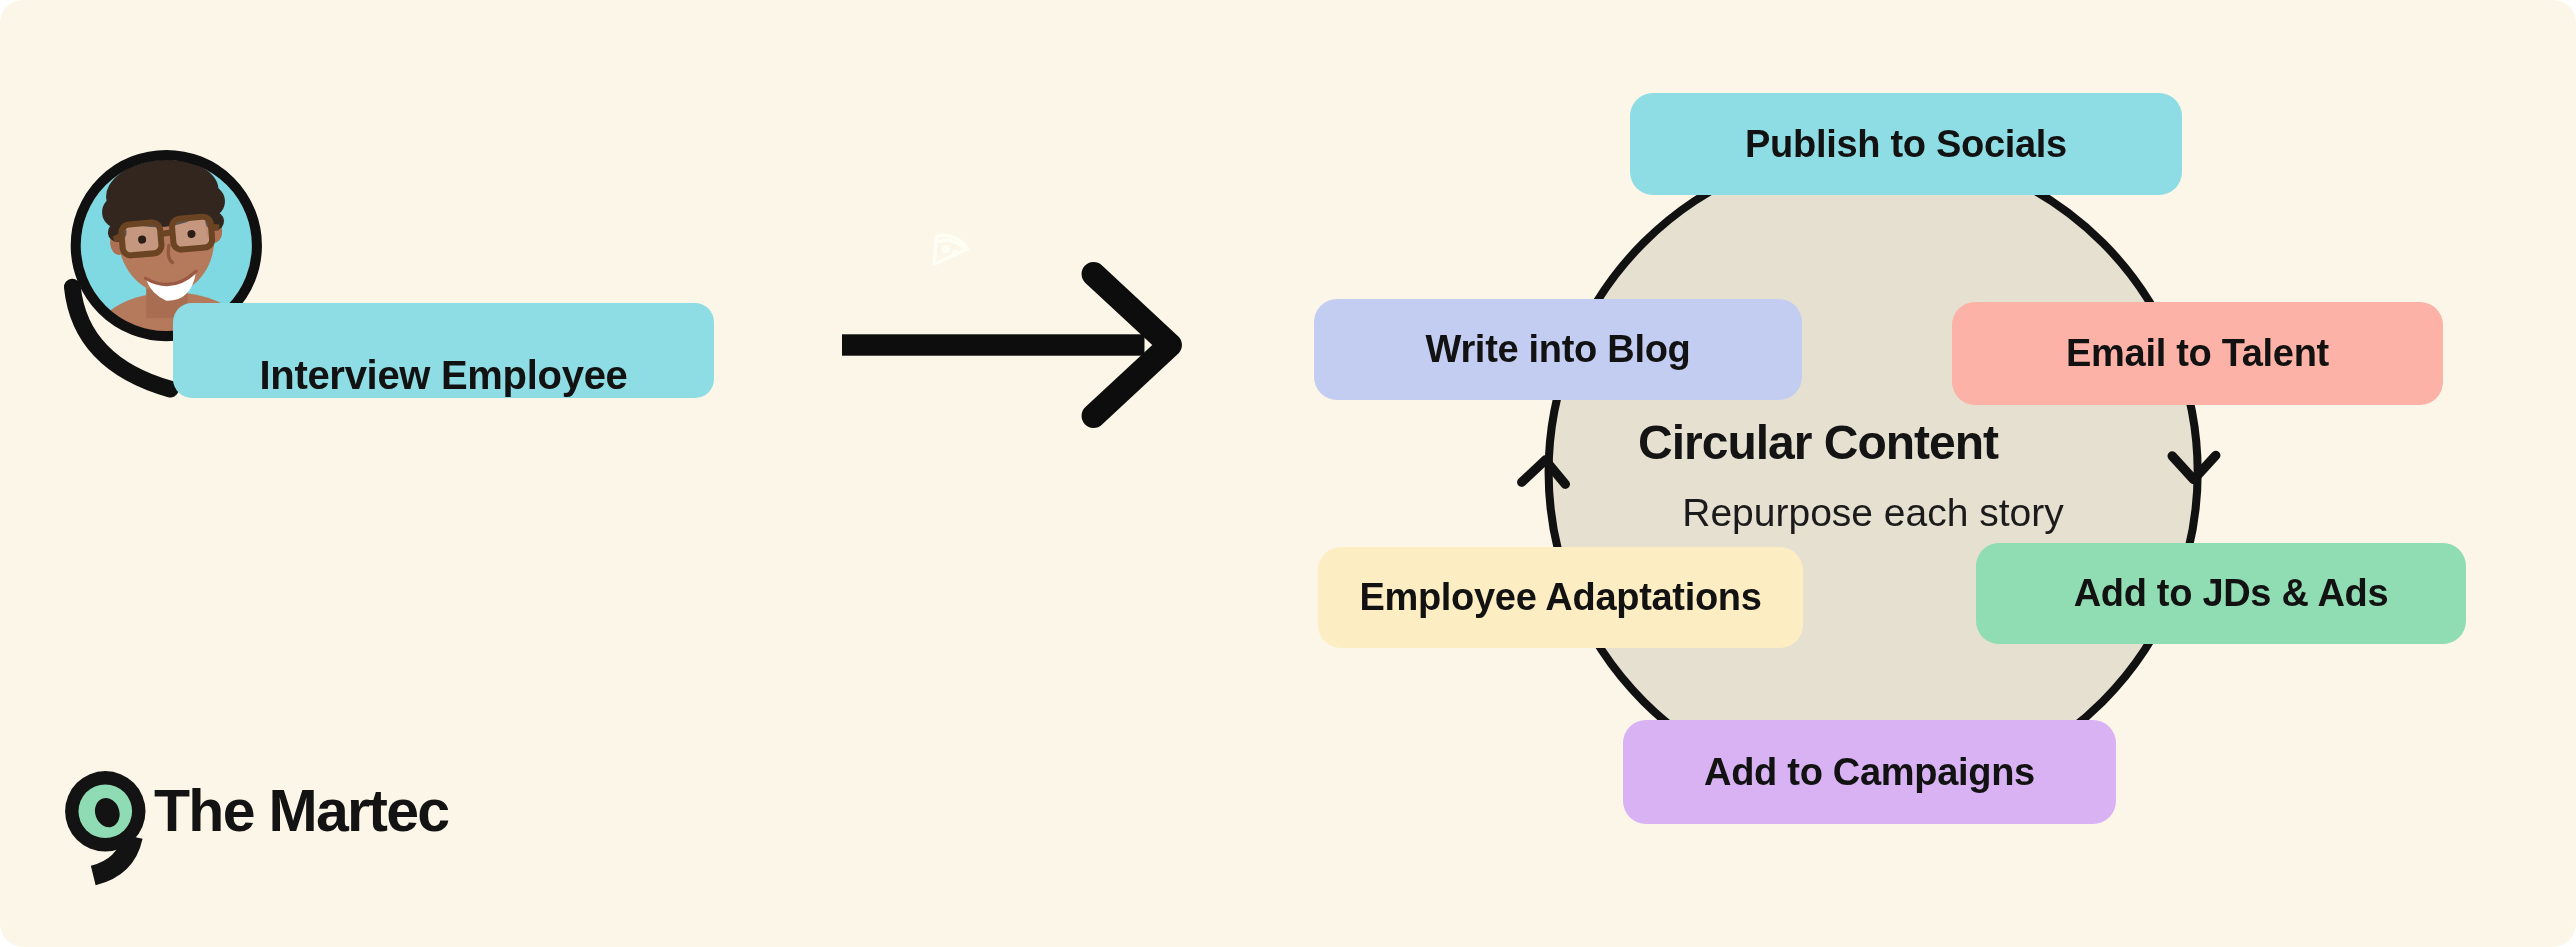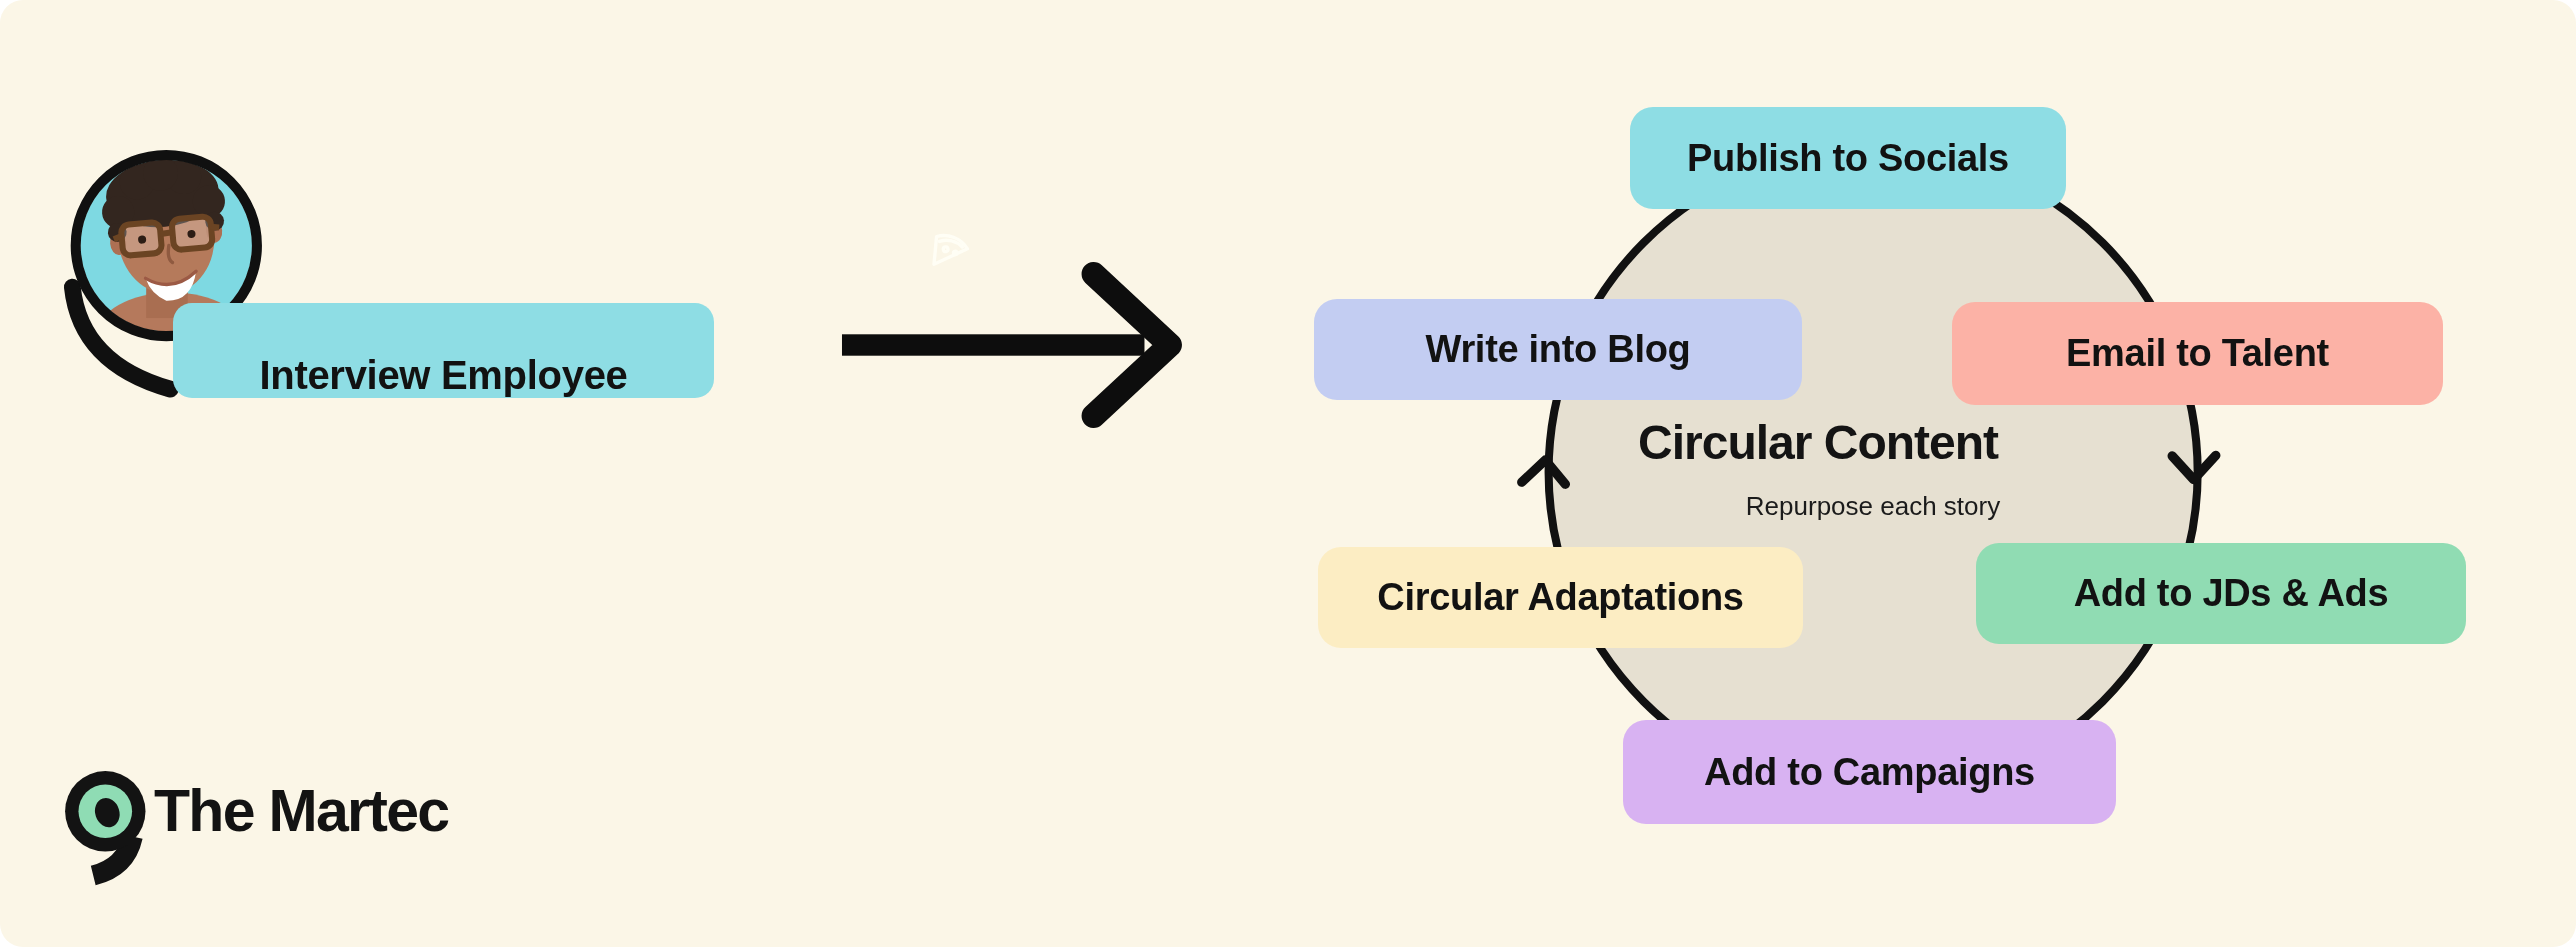--- a/index.html
+++ b/index.html
@@ -5,30 +5,30 @@
   html,body{margin:0;padding:0;background:#ffffff;}
   body{width:2576px;height:947px;overflow:hidden;position:relative;
        font-family:"Liberation Sans",sans-serif;color:#141414;}
   .panel{position:absolute;inset:0;border-radius:23px;background:#fbf6e7;overflow:hidden;}
   .abs{position:absolute;}
   .pill{position:absolute;border-radius:23px;display:flex;align-items:center;justify-content:center;
         font-weight:700;font-size:38px;letter-spacing:-0.3px;color:#121212;white-space:nowrap;}
   .lead-pill{position:absolute;left:173px;top:303px;width:541px;height:95px;border-radius:19px;
         display:flex;align-items:flex-end;justify-content:center;font-weight:700;font-size:40px;
         letter-spacing:-0.3px;color:#121212;}
-  .step-top{left:1630px;top:107px;width:436px;height:102px;}
+  .step-top{left:1630px;top:93px;width:552px;height:102px;}
   .step-ul{left:1314px;top:299px;width:488px;height:101px;}
   .step-ur{left:1952px;top:290px;width:491px;height:103px;}
   .step-ll{left:1318px;top:547px;width:485px;height:101px;}
   .step-lr{left:1976px;top:543px;width:470px;height:101px;}
   .step-bottom{left:1623px;top:720px;width:493px;height:104px;}
   .cycle-title{position:absolute;left:1638px;top:415px;width:470px;
         font-weight:700;font-size:48px;letter-spacing:-1px;color:#141414;}
   .cycle-subtitle{position:absolute;left:1638px;top:491px;width:470px;text-align:center;
-        font-weight:400;font-size:26px;letter-spacing:0;color:#1b1b1b;}
+        font-weight:400;font-size:39px;letter-spacing:0;color:#1b1b1b;}
   .brand{position:absolute;left:57px;top:755px;height:134px;display:flex;align-items:center;}
   .brand-text{position:absolute;left:97px;top:21.5px;font-weight:800;font-size:59px;
         letter-spacing:-1.7px;color:#131313;white-space:nowrap;}
 </style>
 </head>
 <body>
 
 <div class="panel" style="background-color: rgb(251, 246, 231);">
 
   <svg class="abs" style="left:20px;top:114px" width="349" height="302" viewBox="0 0 520 450">
@@ -117,21 +117,21 @@
   <div class="pill step-ur" style="background-color: rgb(252, 178, 166); margin-top: 12px;">
     <span>Email to Talent</span>
   </div>
   <div class="pill step-lr" style="background-color: rgb(144, 220, 179); padding-left: 20px;">
     <span>Add to JDs &amp; Ads</span>
   </div>
   <div class="pill step-bottom" style="background-color: rgb(216, 178, 242);">
     <span>Add to Campaigns</span>
   </div>
   <div class="pill step-ll" style="background-color: rgb(252, 237, 195);">
-    <span>Circular Adaptations</span>
+    <span>Employee Adaptations</span>
   </div>
   <div class="pill step-ul" style="background-color: rgb(195, 205, 242);">
     <span>Write into Blog</span>
   </div>
 
   <div class="brand">
     <svg width="114" height="134" viewBox="0 0 170 200">
       <path d="M 113 122 Q 103 168 54 180" fill="none" stroke="#131313" stroke-width="30" stroke-linecap="butt"></path>
       <circle cx="72" cy="84" r="60" fill="#131313"></circle>
       <circle cx="72" cy="84" r="40" fill="#8fdcb4"></circle>

